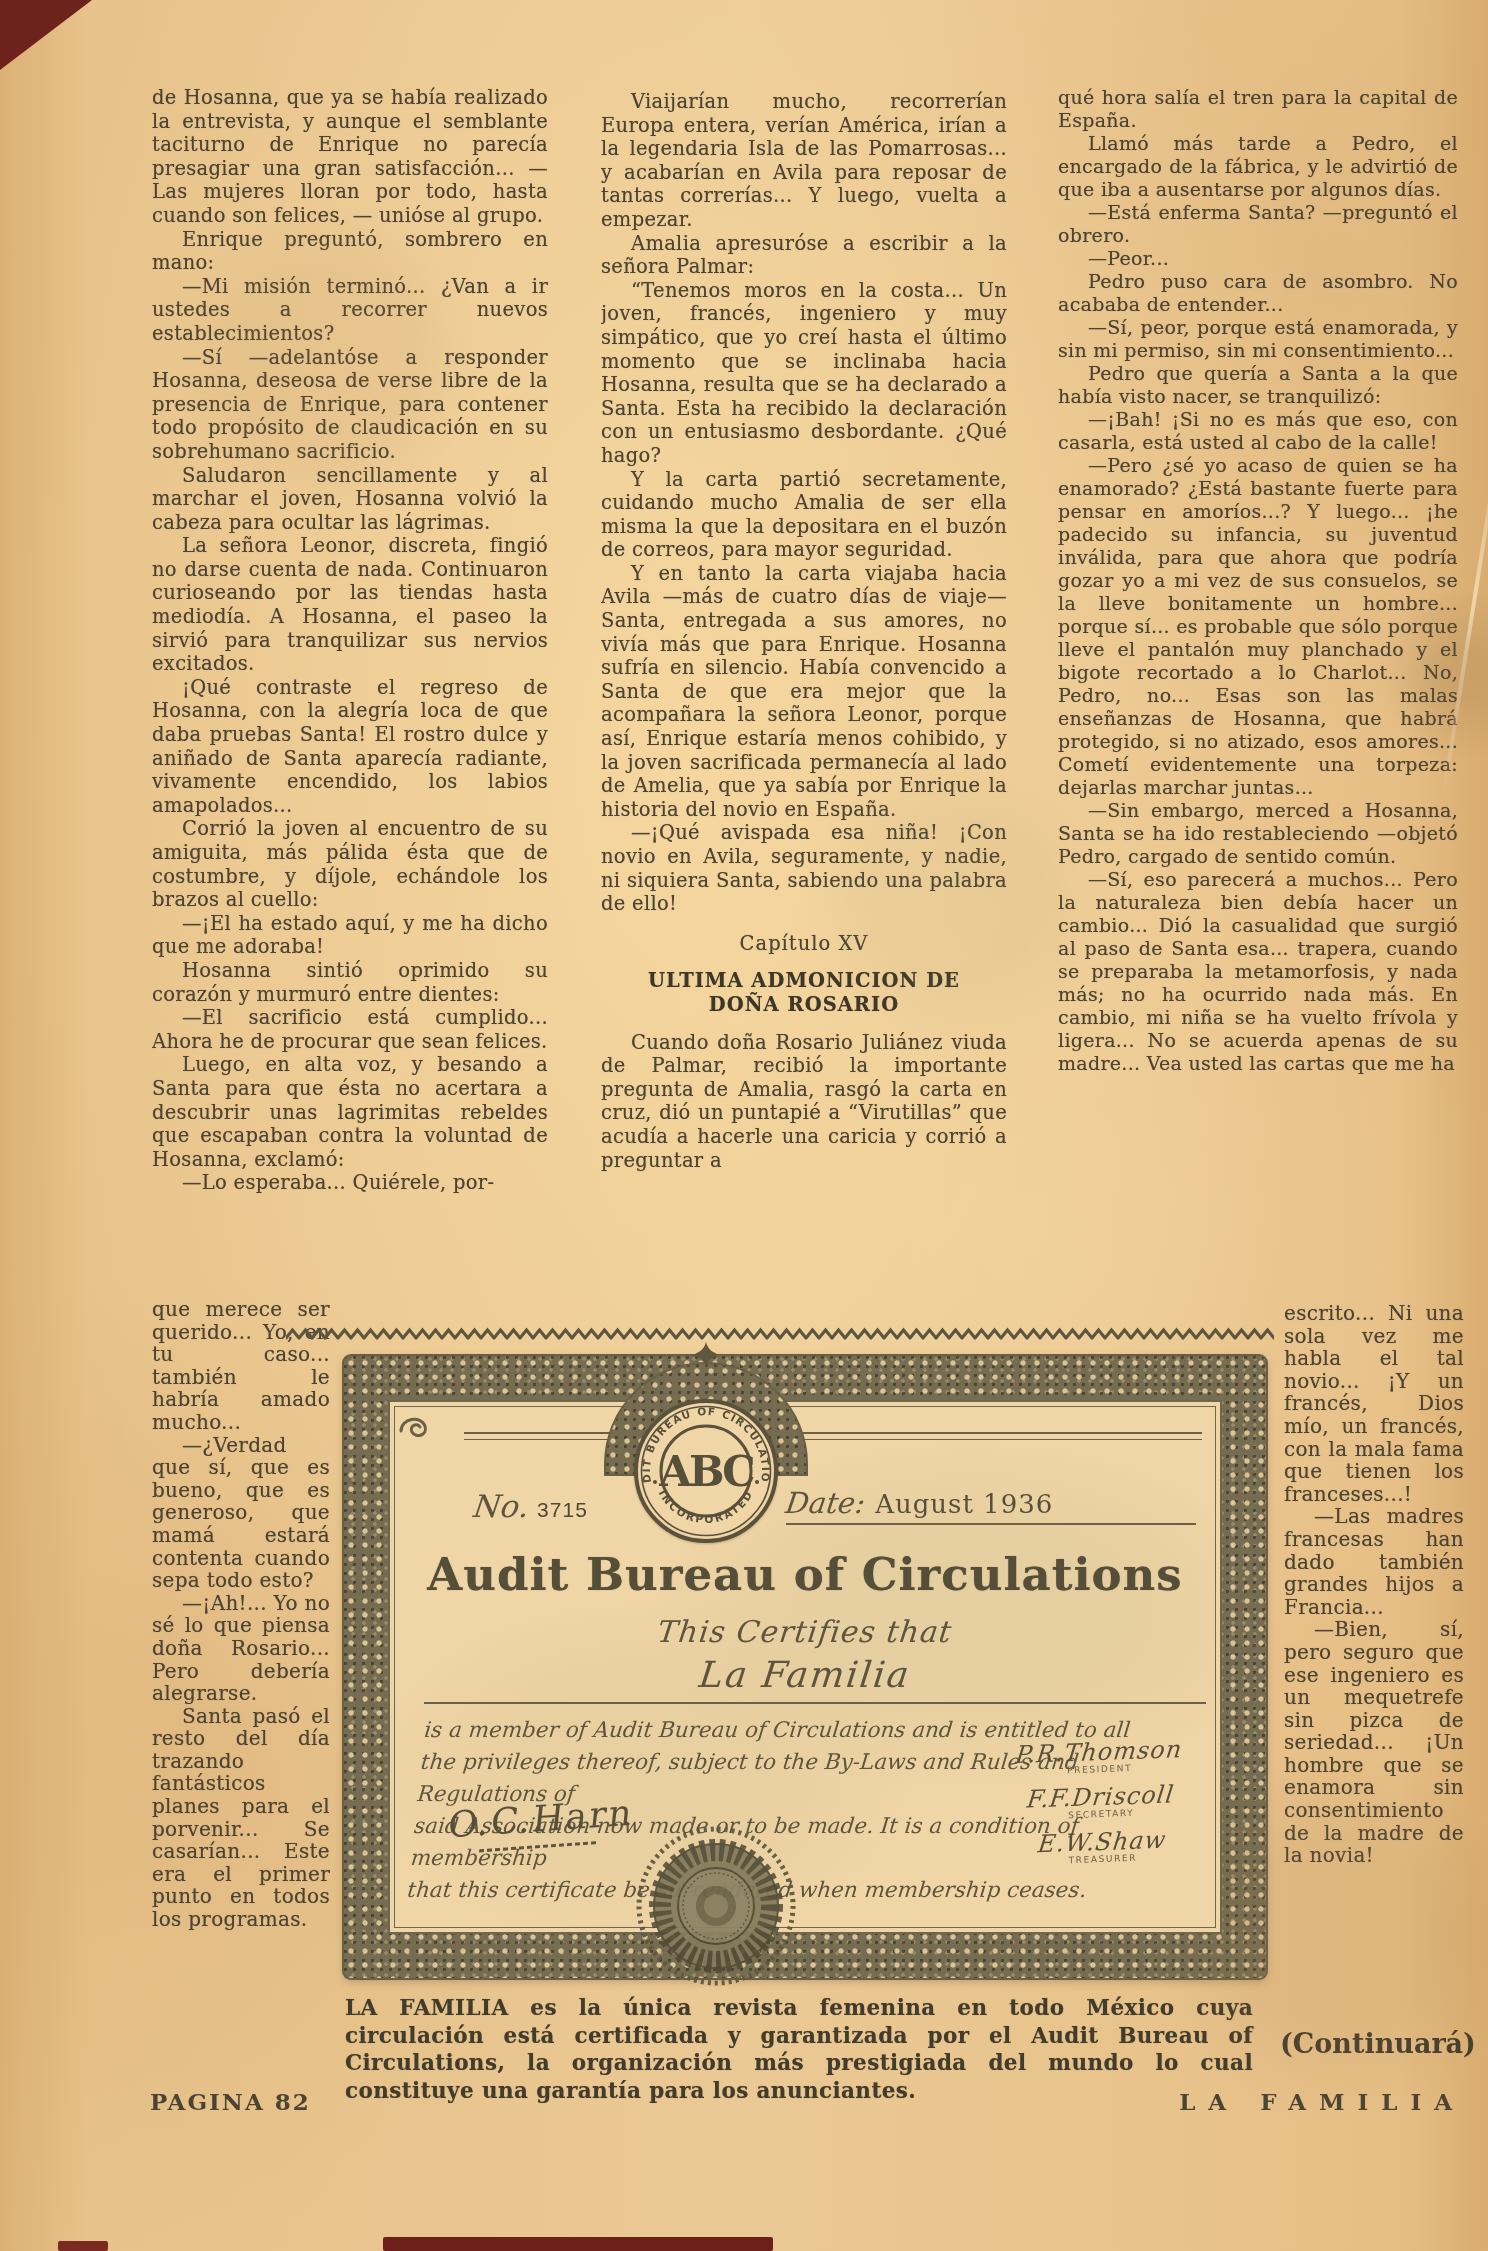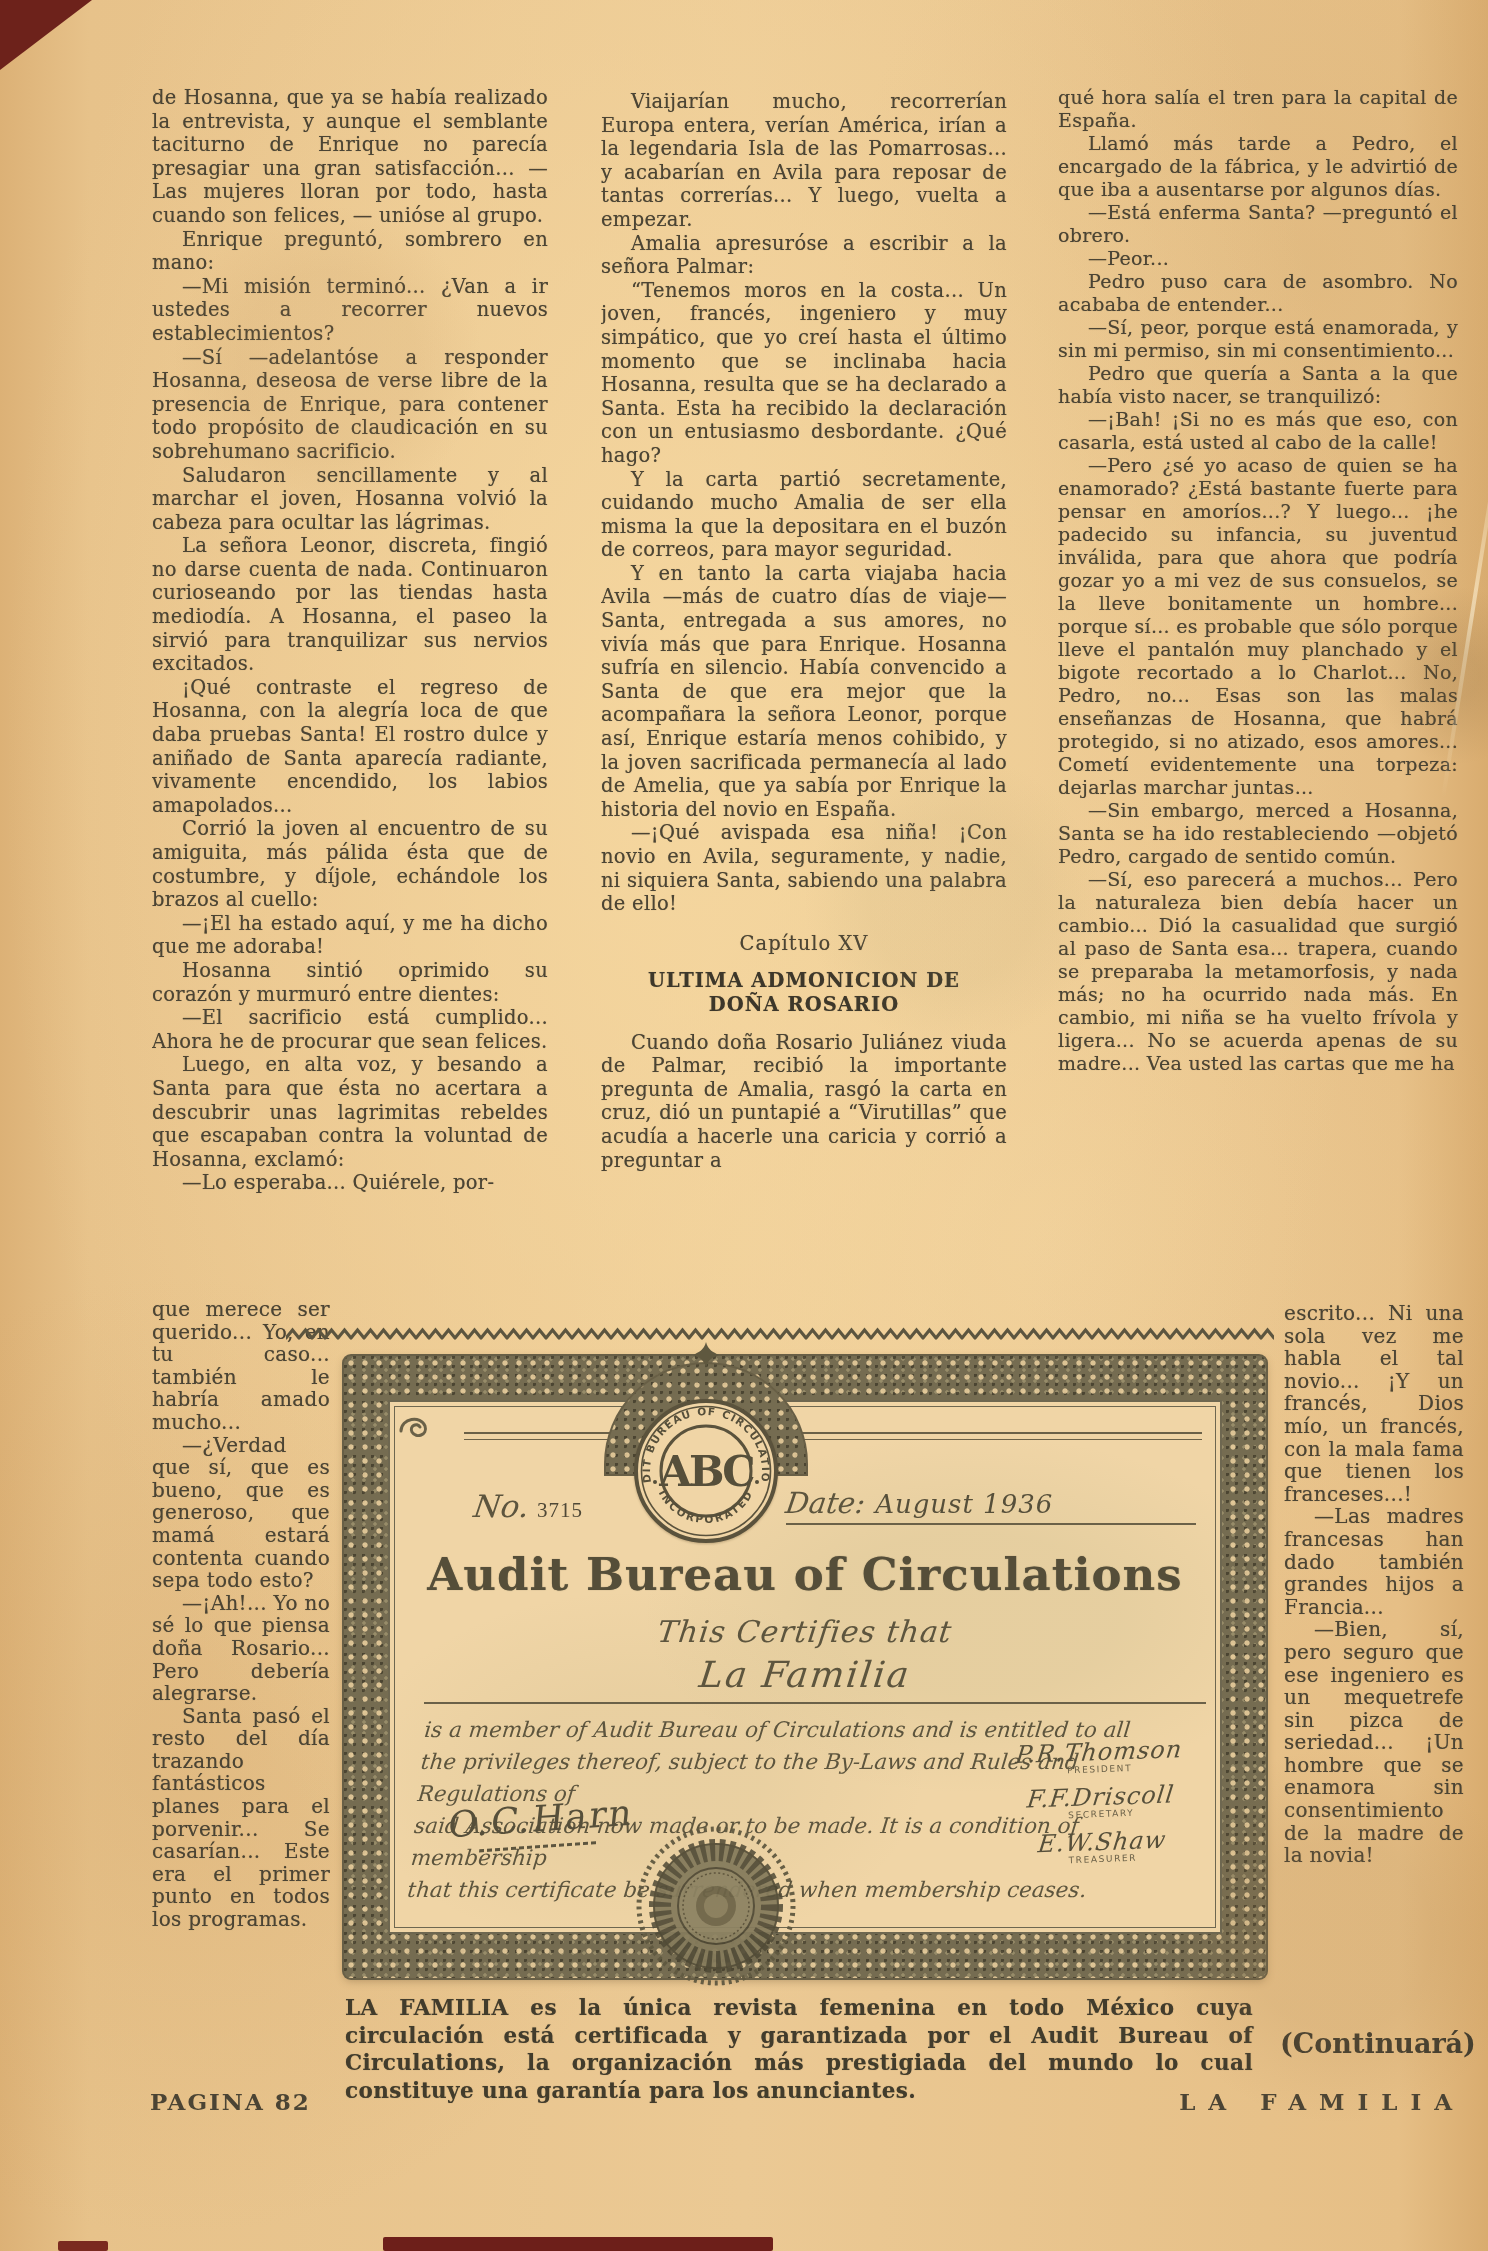--- a/index.html
+++ b/index.html
@@ -73,24 +73,24 @@
     border:2px solid #6e6750;
     box-shadow:inset 0 0 0 4px #f0d5a6, inset 0 0 0 5px #6e6750;
   }
   .rule{position:absolute;top:30px;height:5px;border-top:2.5px solid #6b6148;border-bottom:1.2px solid #6b6148;}
   .rl{left:74px;width:164px;}
   .rr{left:404px;right:18px;}
   .curl{position:absolute;left:6px;top:8px;}
   .script{font-style:italic;color:#5d553e;}
   .cno{position:absolute;left:84px;top:86px;font-size:24px;}
   .cno .nolbl{font-size:31px;transform:skewX(-8deg);display:inline-block;margin-right:8px;}
-  .cno .typed{font-family:Liberation Serif, serif;font-size:21px;color:#4f4836;letter-spacing:1px;}
+  .cno .typed{font-family:Liberation Sans, sans-serif;font-size:21px;color:#4f4836;letter-spacing:1px;}
   .cdate{position:absolute;left:396px;top:84px;right:24px;font-size:26px;border-bottom:2px solid #6b6148;padding-bottom:3px;white-space:nowrap;}
   .cdate .script{font-size:29px;display:inline-block;transform:skewX(-8deg);margin-right:10px;}
-  .cdate .hand{font-style:italic;color:#564f3a;letter-spacing:1px;}
+  .cdate .hand{color:#564f3a;letter-spacing:1px;}
   .ctitle{
     position:absolute;left:0;right:0;top:146px;text-align:center;
     font-weight:bold;font-size:45px;letter-spacing:1px;color:#554e39;
     text-shadow:0 0 1px rgba(85,78,57,.6);
   }
   .ccert{position:absolute;left:0;right:0;top:212px;text-align:center;font-size:30px;transform:skewX(-7deg);letter-spacing:1px;}
   .cname{position:absolute;left:0;right:0;top:252px;text-align:center;font-size:36px;transform:skewX(-7deg);letter-spacing:2px;}
   .cnrule{position:absolute;left:34px;right:14px;top:300px;height:2px;background:#6b6148;}
   .cbody{position:absolute;left:26px;right:14px;top:312px;font-size:21.5px;line-height:32px;transform:skewX(-6deg);}
   .cbody p{margin:0;font-style:italic;color:#5d553e;}

